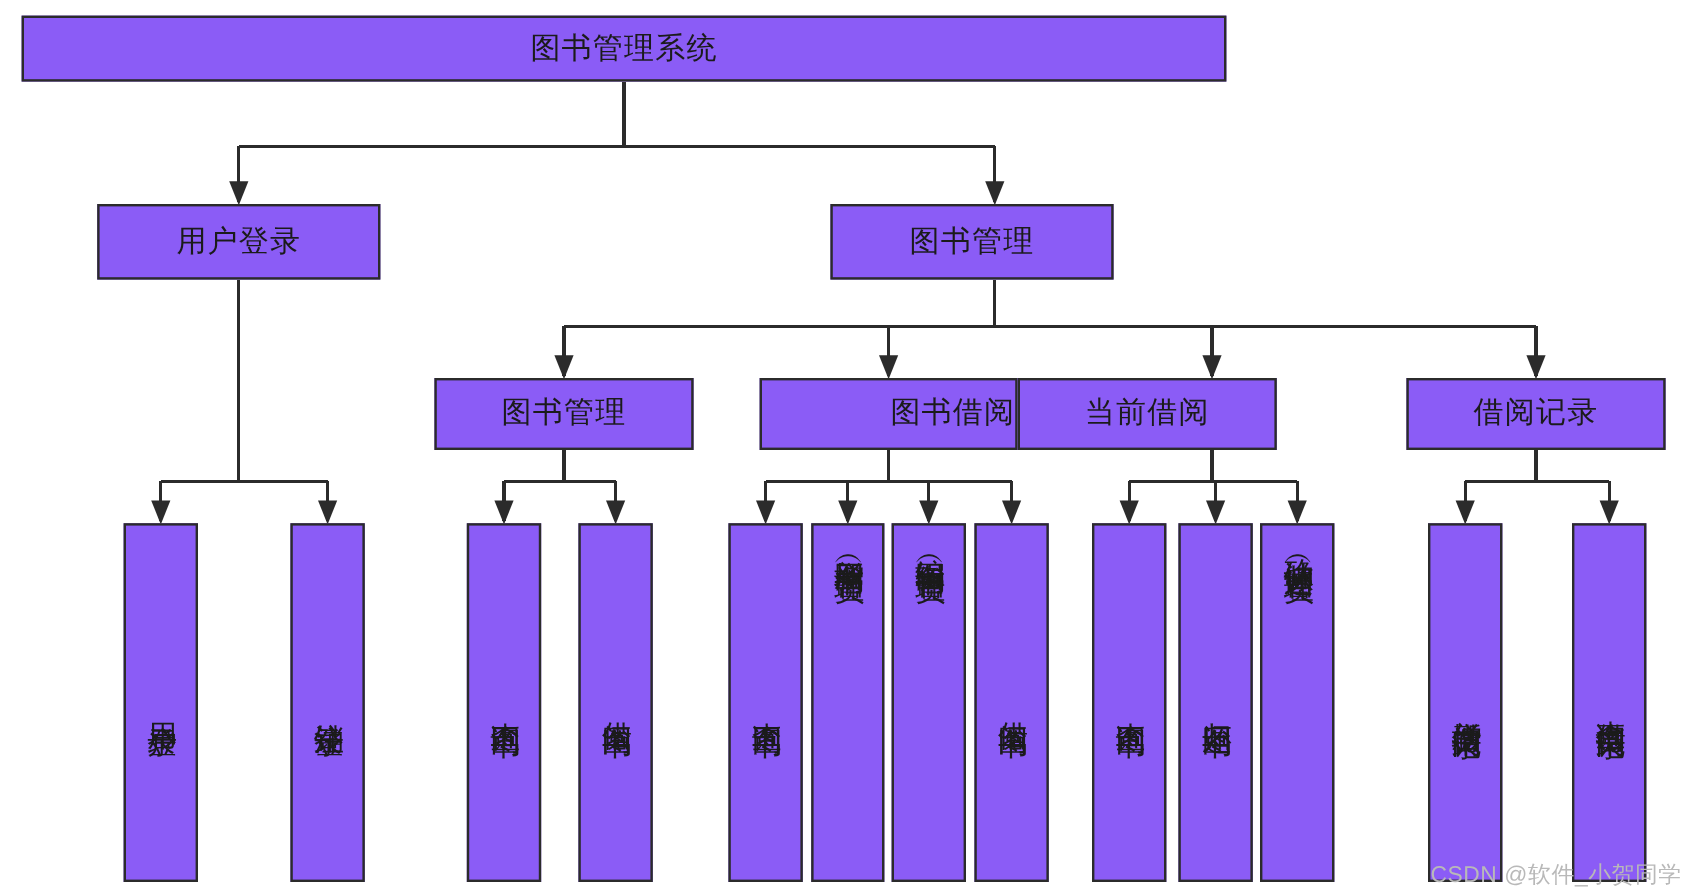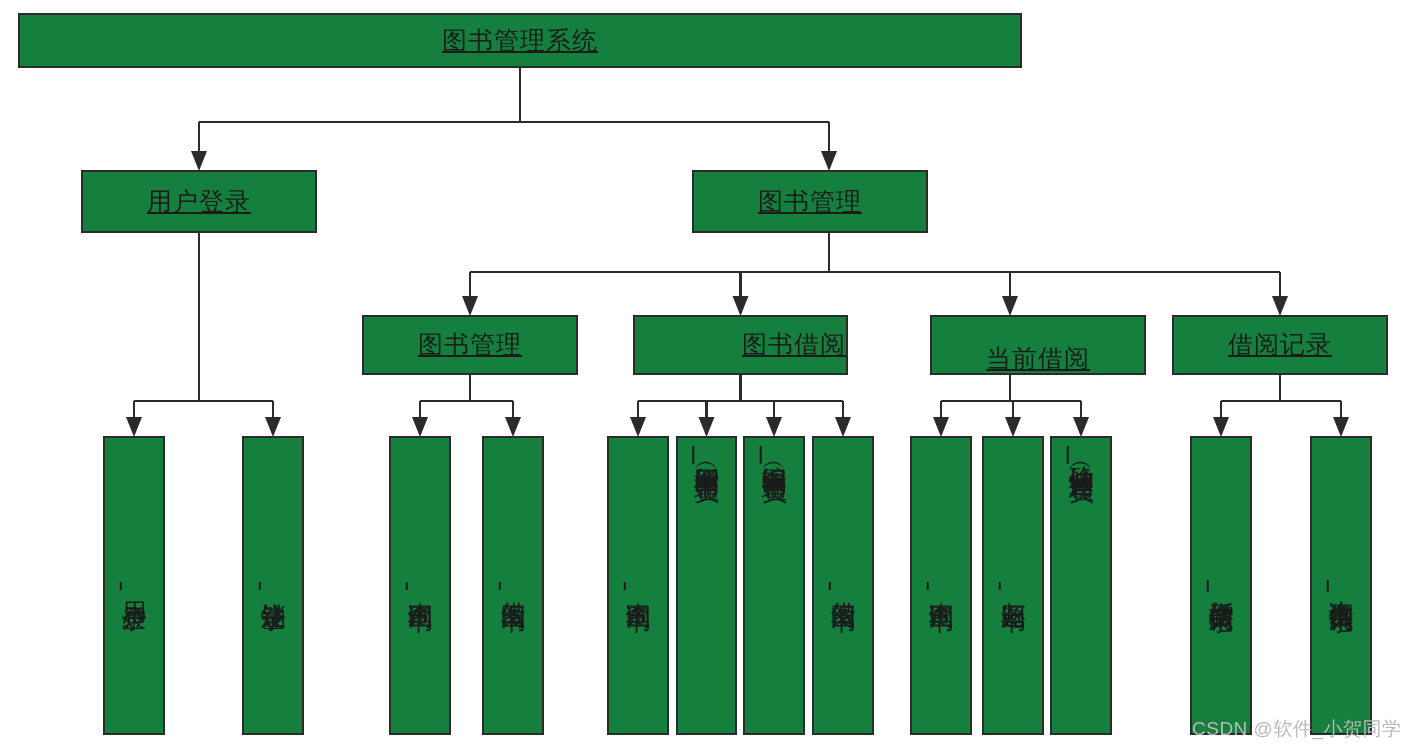--- a/index.html
+++ b/index.html
@@ -20,27 +20,26 @@
     position: absolute;
     left: 0;
     top: 0;
     width: 1405px;
     height: 747px;
     pointer-events: none;
   }
   .node {
     position: absolute;
     box-sizing: border-box;
-    background: #15803d;
+    background: #8b5cf6;
     border: 2px solid #2b2b2b;
     display: flex;
     align-items: center;
     justify-content: center;
     color: #1b1b1b;
-    text-decoration: underline;
   }
   .node-label {
     display: block;
     text-align: center;
     line-height: 1.18;
     white-space: nowrap;
   }
   
   .node.h .node-label {
     font-size: 25px;
@@ -139,21 +138,21 @@
       </div>
       <div class="node h" style="left: 692px; top: 170px; width: 236px; height: 63px;">
         <span class="node-label">图书管理</span>
       </div>
       <div class="node h" style="left: 362px; top: 315px; width: 216px; height: 60px;">
         <span class="node-label">图书管理</span>
       </div>
       <div class="node h" style="left: 633px; top: 315px; width: 215px; height: 60px; justify-content: flex-end;">
         <span class="node-label">图书借阅</span>
       </div>
-      <div class="node h" style="left: 930px; top: 315px; width: 216px; height: 60px; align-items: flex-end;">
+      <div class="node h" style="left: 848px; top: 315px; width: 216px; height: 60px;">
         <span class="node-label">当前借阅</span>
       </div>
       <div class="node h" style="left: 1172px; top: 315px; width: 216px; height: 60px; justify-content: center;">
         <span class="node-label">借阅记录</span>
       </div>
       <div class="node v mid" style="left: 103px; top: 436px; width: 62px; height: 299px; align-items: center; padding-top: 0px;">
         <span class="node-label">用户登录</span>
       </div>
       <div class="node v mid" style="left: 242px; top: 436px; width: 62px; height: 299px; align-items: center; padding-top: 0px;">
         <span class="node-label">注销登录</span>

